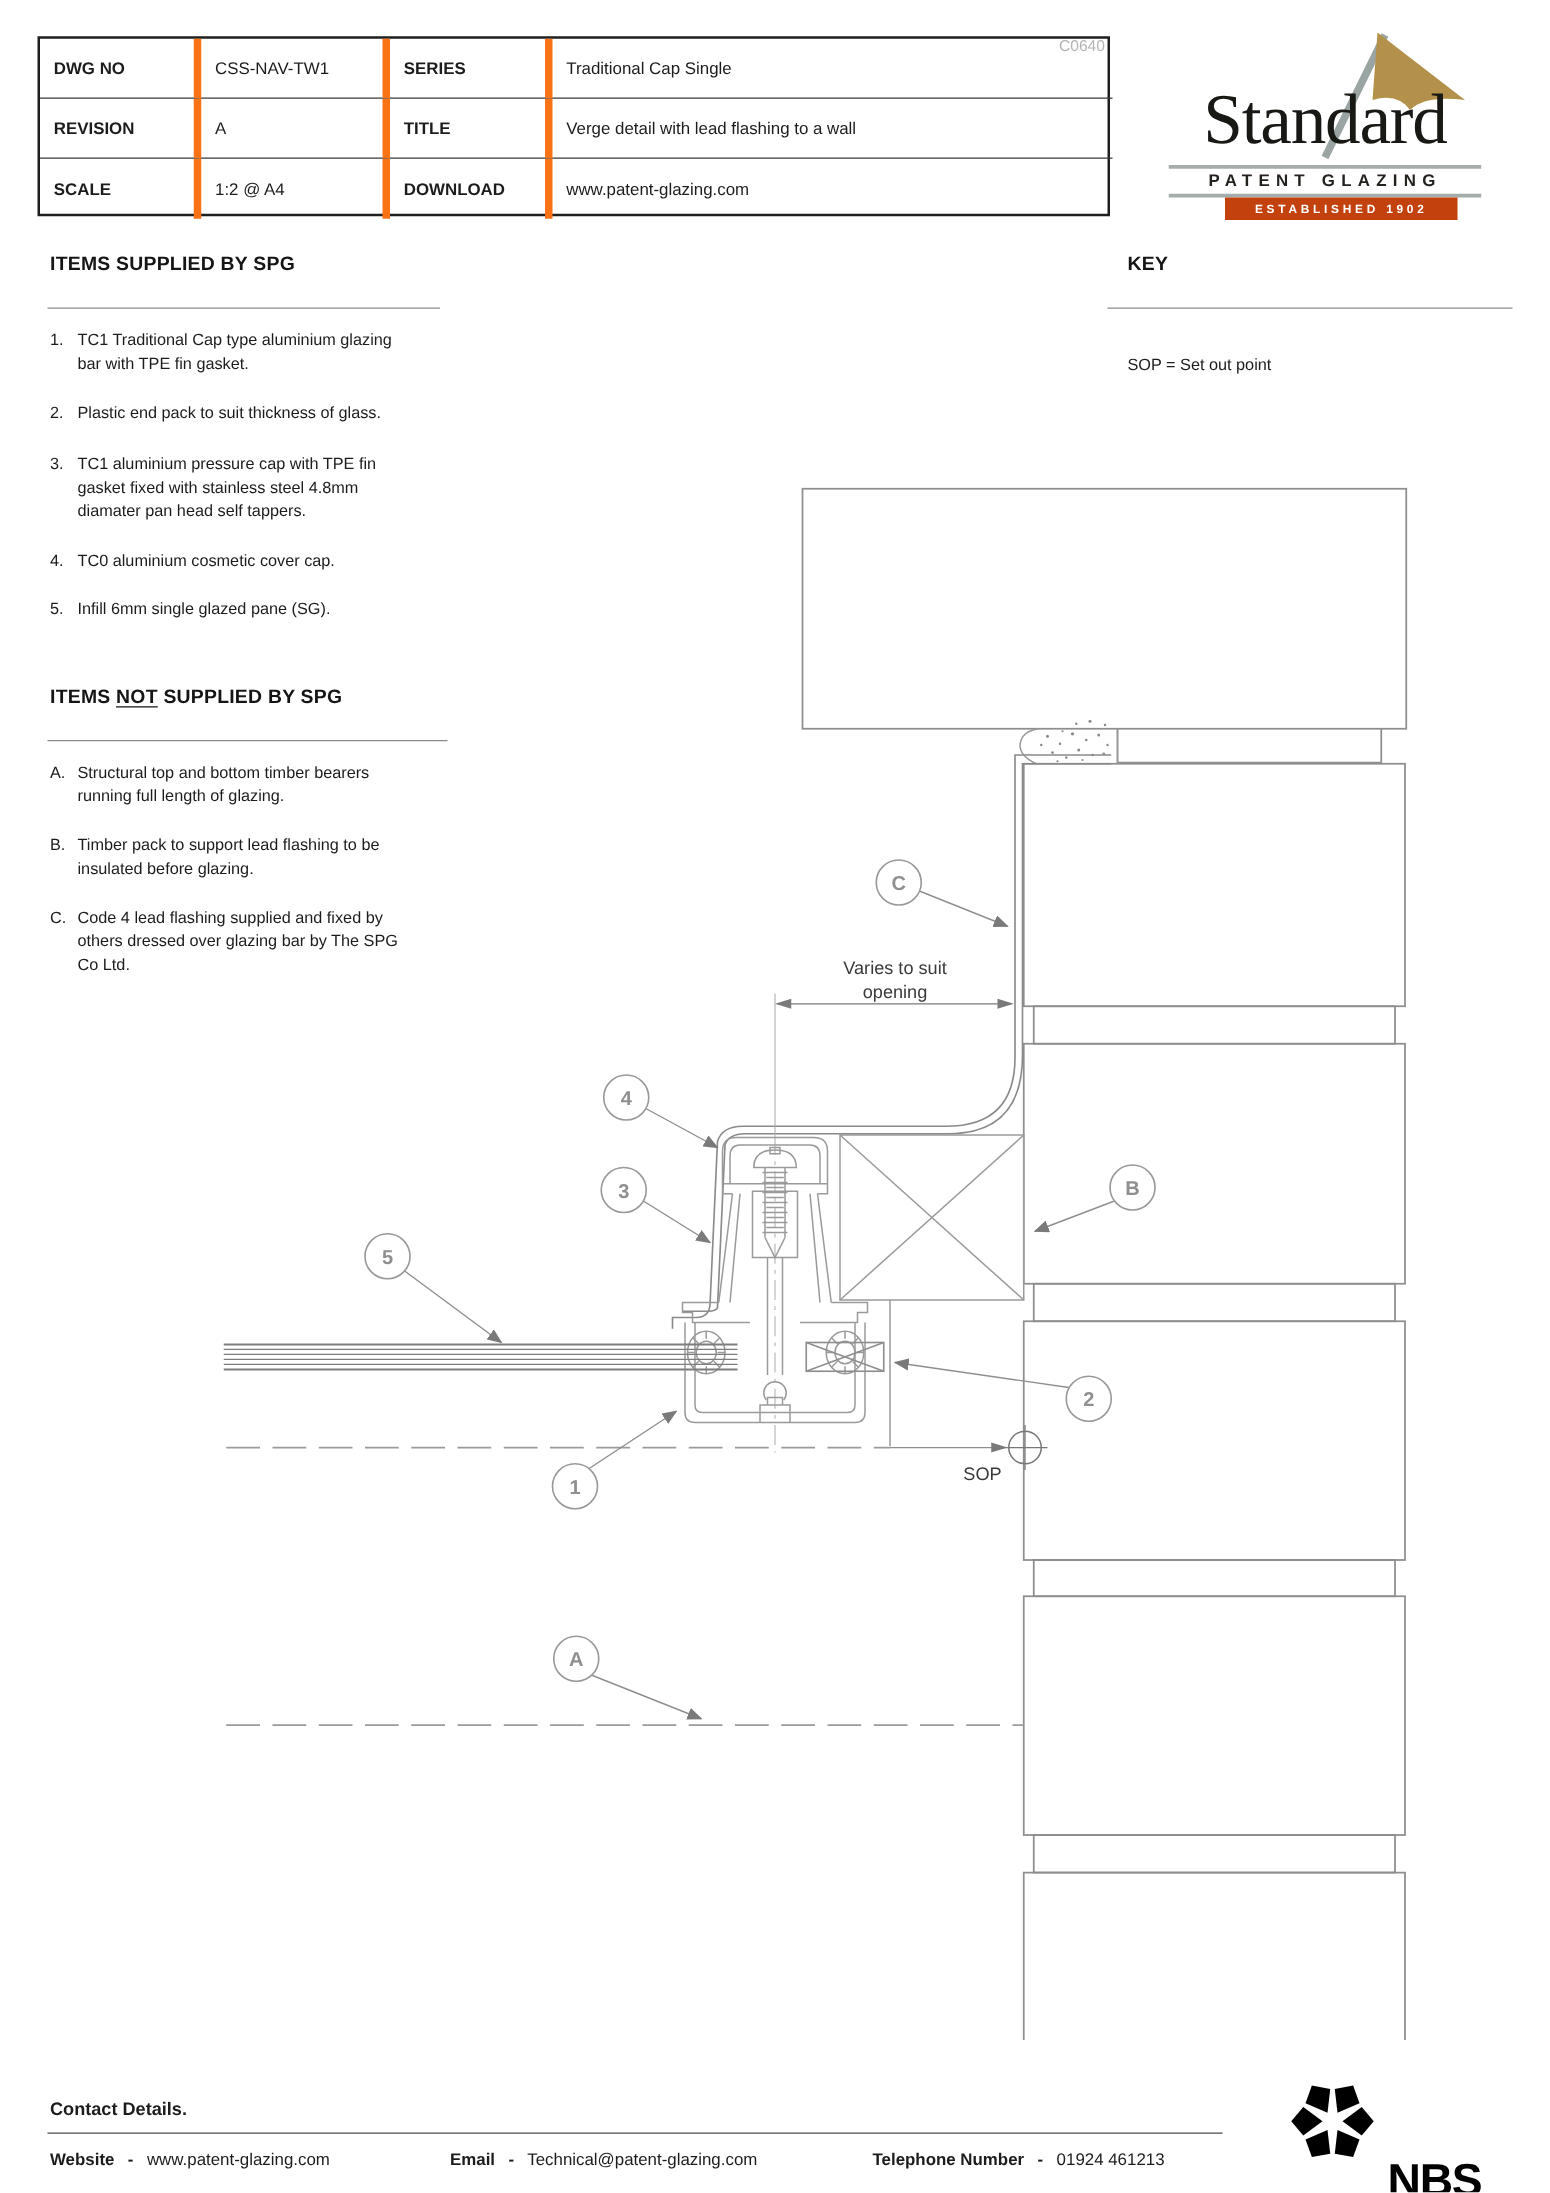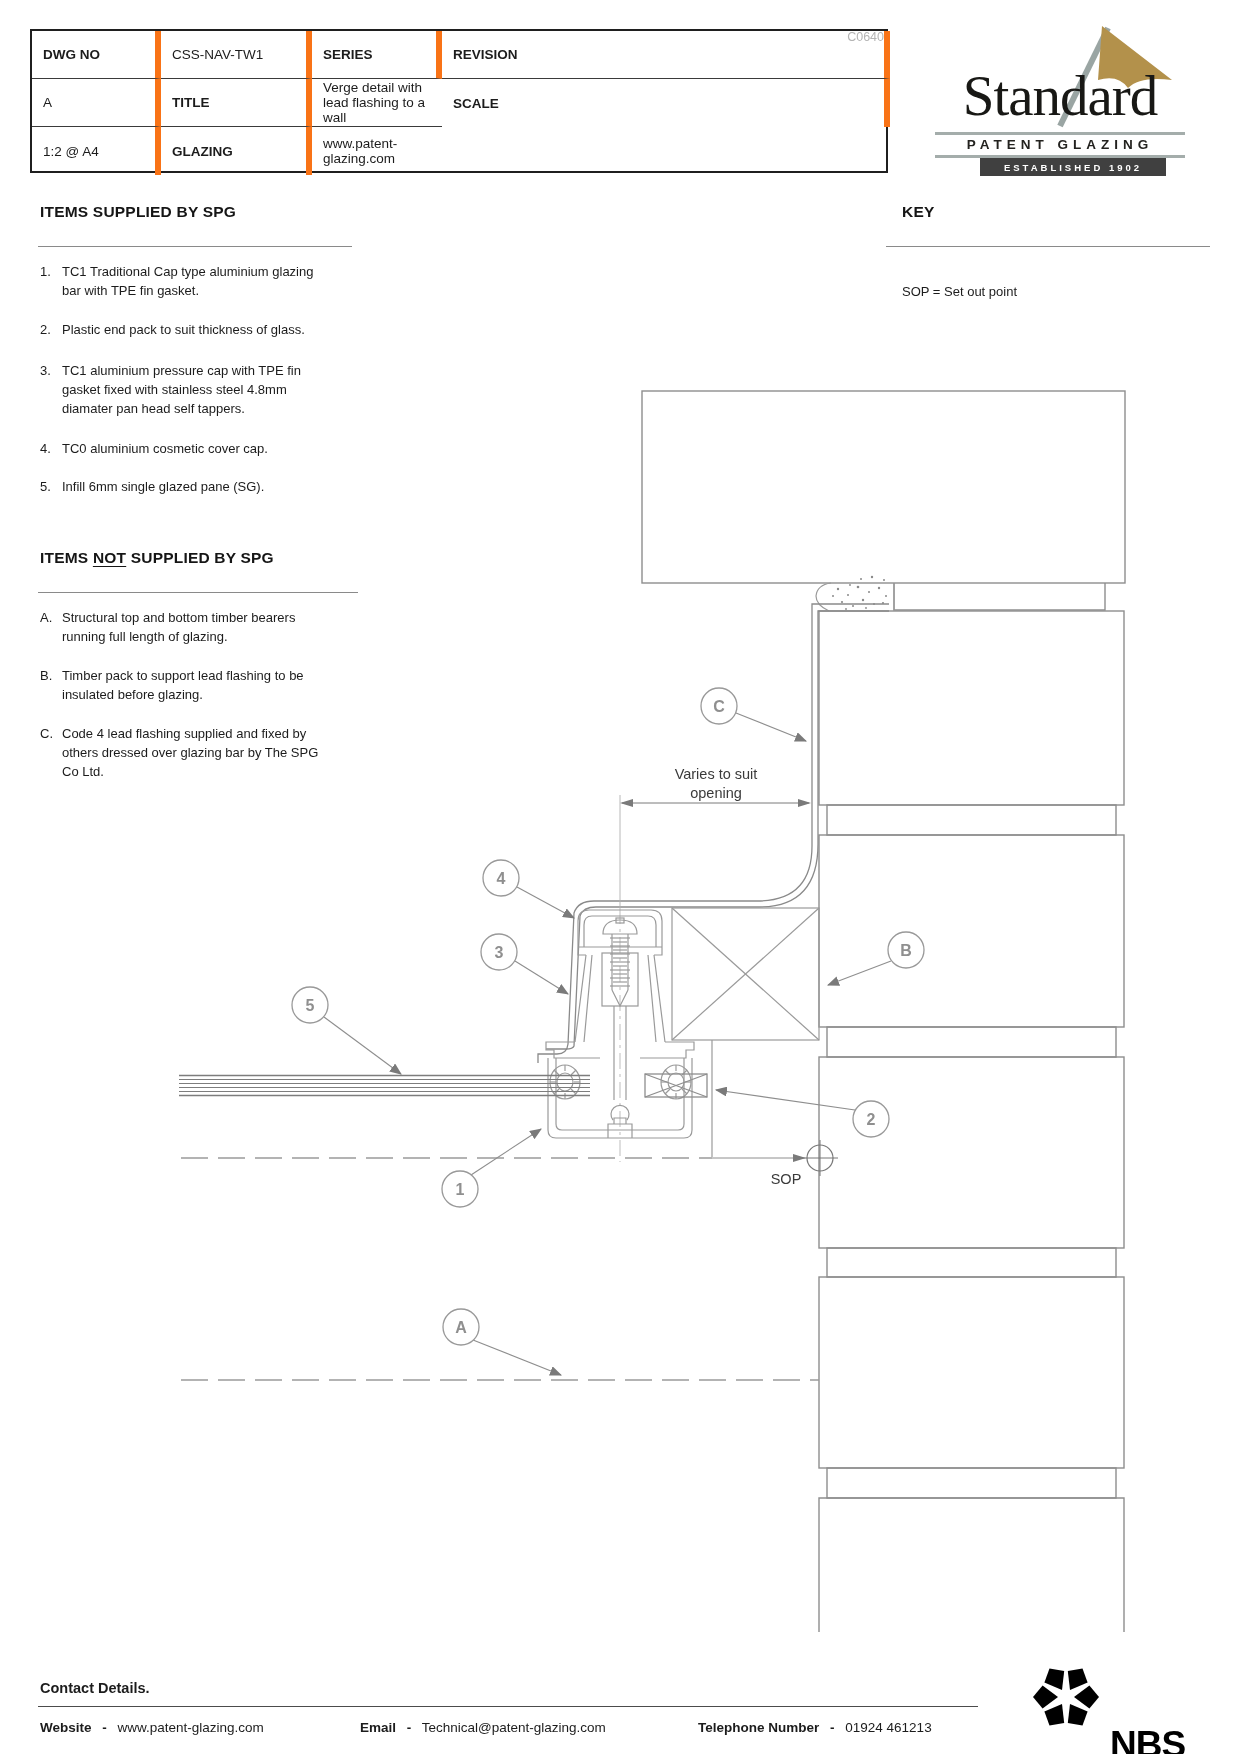--- a/index.html
+++ b/index.html
@@ -17,21 +17,21 @@
   .dwg-table .lbl{font-weight:bold;}
   .ref-code{left:0;top:30px;width:884px;text-align:right;font-size:12.5px;color:#b4b4b4;}
   
   .logo-name{left:932px;top:66px;width:256px;text-align:center;
     font-family:"Liberation Serif","DejaVu Serif",serif;font-size:57px;color:#181815;
     letter-spacing:-1px;line-height:60px;}
   .logo-sub{left:935px;top:132px;width:250px;text-align:center;font-size:13.5px;font-weight:bold;
     letter-spacing:5px;color:#23221f;border-top:3px solid #a4adab;border-bottom:3px solid #a4adab;
     padding:2px 0 3px 0;box-sizing:border-box;}
   .logo-est{left:980px;top:158px;width:186px;text-align:center;font-size:9.5px;font-weight:bold;
-    letter-spacing:3px;color:#fff;background:#404040;padding:4px 0 3px 0;}
+    letter-spacing:3px;color:#fff;background:#c2410c;padding:4px 0 3px 0;}
   
   .sec-h{font-size:15.5px;font-weight:bold;color:#151515;letter-spacing:.2px;}
   .rule{height:0;border-top:1.5px solid #8a8a8a;}
   .li .num{position:absolute;left:0;top:0;width:20px;font-size:13px;line-height:19px;}
   .li .txt{position:absolute;left:22px;top:0;width:272px;font-size:13px;line-height:19px;}
   .keyline{font-size:13px;}
   u.notu{text-decoration:underline;text-underline-offset:3px;}
   
   .contact-h{font-size:14.5px;font-weight:bold;}
   .contact-rule{border-top:1.5px solid #4c4c4c;}
@@ -45,29 +45,30 @@
 <body>
 
 <div class="page">
 
   <div class="abs ref-code">C0640</div>
 
   <div class="abs dwg-table">
     <div class="cell lbl">DWG NO</div>
     <div class="cell">CSS-NAV-TW1</div>
     <div class="cell lbl">SERIES</div>
+    <div class="cell lastcol">Traditional Cap Single</div>
 
     <div class="cell lbl">REVISION</div>
     <div class="cell">A</div>
     <div class="cell lbl">TITLE</div>
     <div class="cell lastcol">Verge detail with lead flashing to a wall</div>
 
     <div class="cell lbl lastrow">SCALE</div>
     <div class="cell lastrow">1:2 @ A4</div>
-    <div class="cell lbl lastrow">GLAZING</div>
+    <div class="cell lbl lastrow">DOWNLOAD</div>
     <div class="cell lastcol lastrow">www.patent-glazing.com</div>
   </div>
 
   <div>
     <svg class="abs" style="left:1040px;top:18px;" width="150" height="110" viewBox="0 0 150 110">
       <line x1="20" y1="108" x2="68" y2="10" stroke="#9aa5a3" stroke-width="6"></line>
       <path d="M62 8 L132 62 Q100 58 88 70 Q78 56 58 62 Z" fill="#b3914b"></path>
     </svg>
     <div class="abs logo-name">Standard</div>
     <div class="abs logo-sub">PATENT GLAZING</div>

